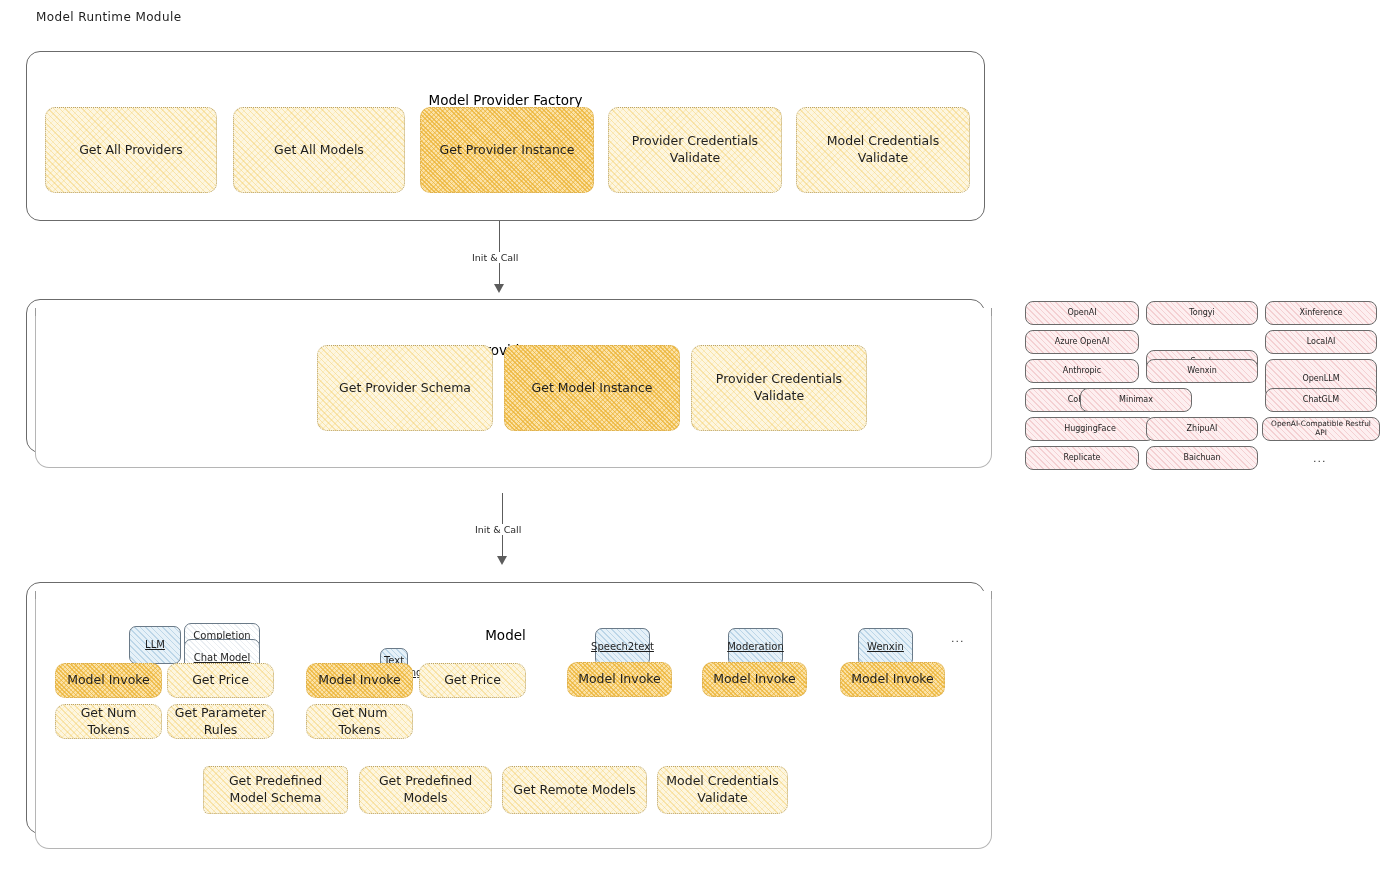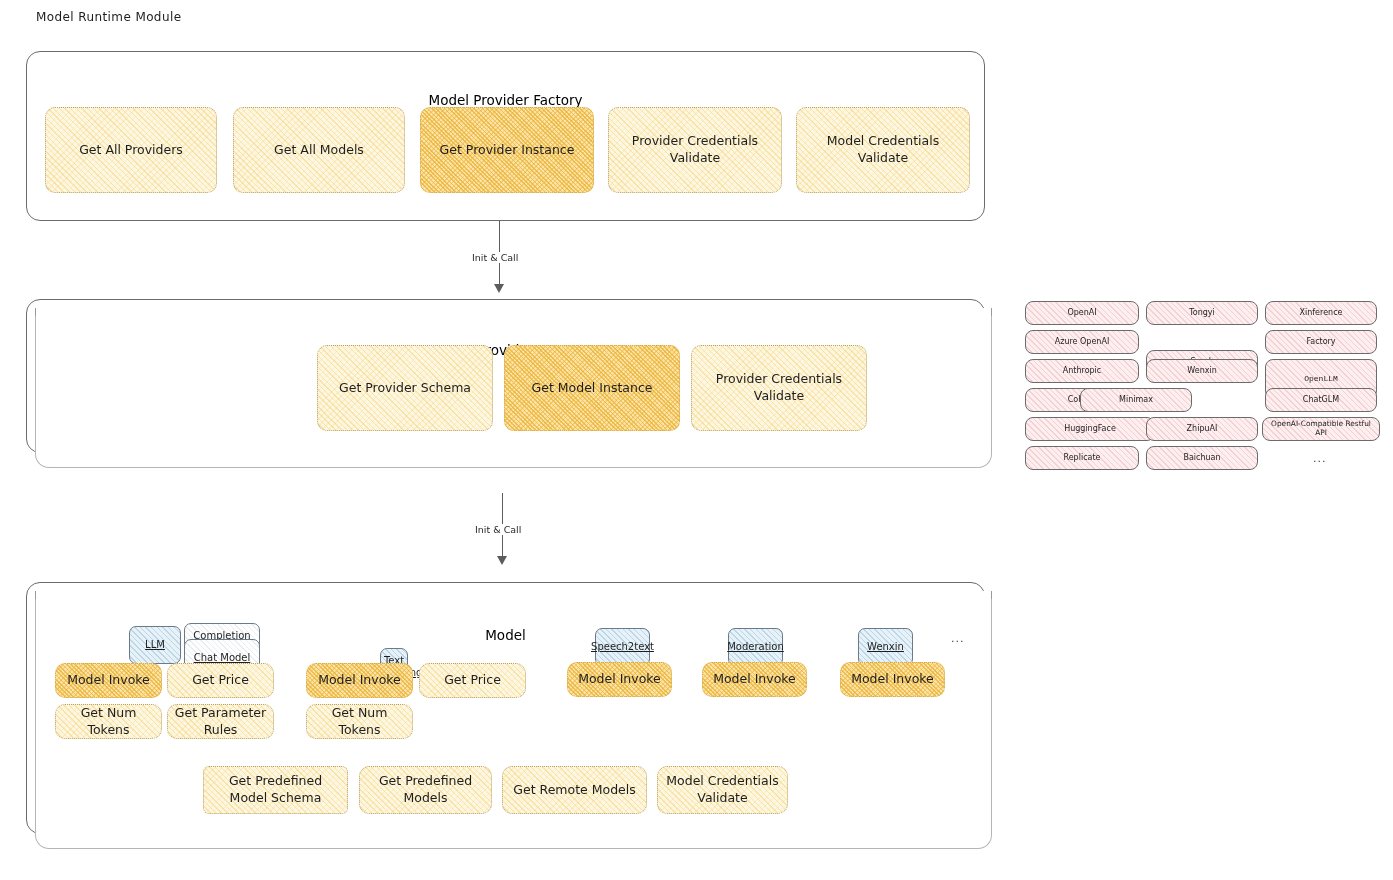--- a/index.html
+++ b/index.html
@@ -162,22 +162,22 @@
   <div class="pill" style="left:1025px;top:446px;width:114px;height:24px;">Replicate</div>
 
   <div class="pill" style="left:1146px;top:301px;width:112px;height:24px;">Tongyi</div>
   <div class="pill" style="left:1146px;top:350px;width:112px;height:24px;">Spark</div>
   <div class="pill" style="left:1146px;top:359px;width:112px;height:24px;">Wenxin</div>
   <div class="pill" style="left:1080px;top:388px;width:112px;height:24px;">Minimax</div>
   <div class="pill" style="left:1146px;top:417px;width:112px;height:24px;">ZhipuAI</div>
   <div class="pill" style="left:1146px;top:446px;width:112px;height:24px;">Baichuan</div>
 
   <div class="pill" style="left:1265px;top:301px;width:112px;height:24px;">Xinference</div>
-  <div class="pill" style="left:1265px;top:330px;width:112px;height:24px;">Factory</div>
-  <div class="pill" style="left:1265px;top:359px;width:112px;height:40px;font-family:Liberation Mono, monospace;">OpenLLM</div>
+  <div class="pill" style="left:1265px;top:330px;width:112px;height:24px;">LocalAI</div>
+  <div class="pill" style="left:1265px;top:359px;width:112px;height:40px;">OpenLLM</div>
   <div class="pill" style="left:1265px;top:388px;width:112px;height:24px;">ChatGLM</div>
   <div class="pill" style="left:1262px;top:417px;width:118px;height:24px;font-size:7.4px;">OpenAI-Compatible Restful API</div>
   <div class="ellipsis-mark" style="left:1313px;top:452px;">...</div>
 
   <div class="arrow-line" style="left:502px;top:493px;height:68px;"></div>
   <div class="arrow-head" style="left:497px;top:556px;"></div>
   <div class="arrow-label" style="left:471px;top:524px;">Init &amp; Call</div>
 
   <div class="hd-box stack" style="left:26px;top:582px;width:959px;height:252px;z-index:2;">
     <div class="hd-title" style="top:22px;">Model</div>

